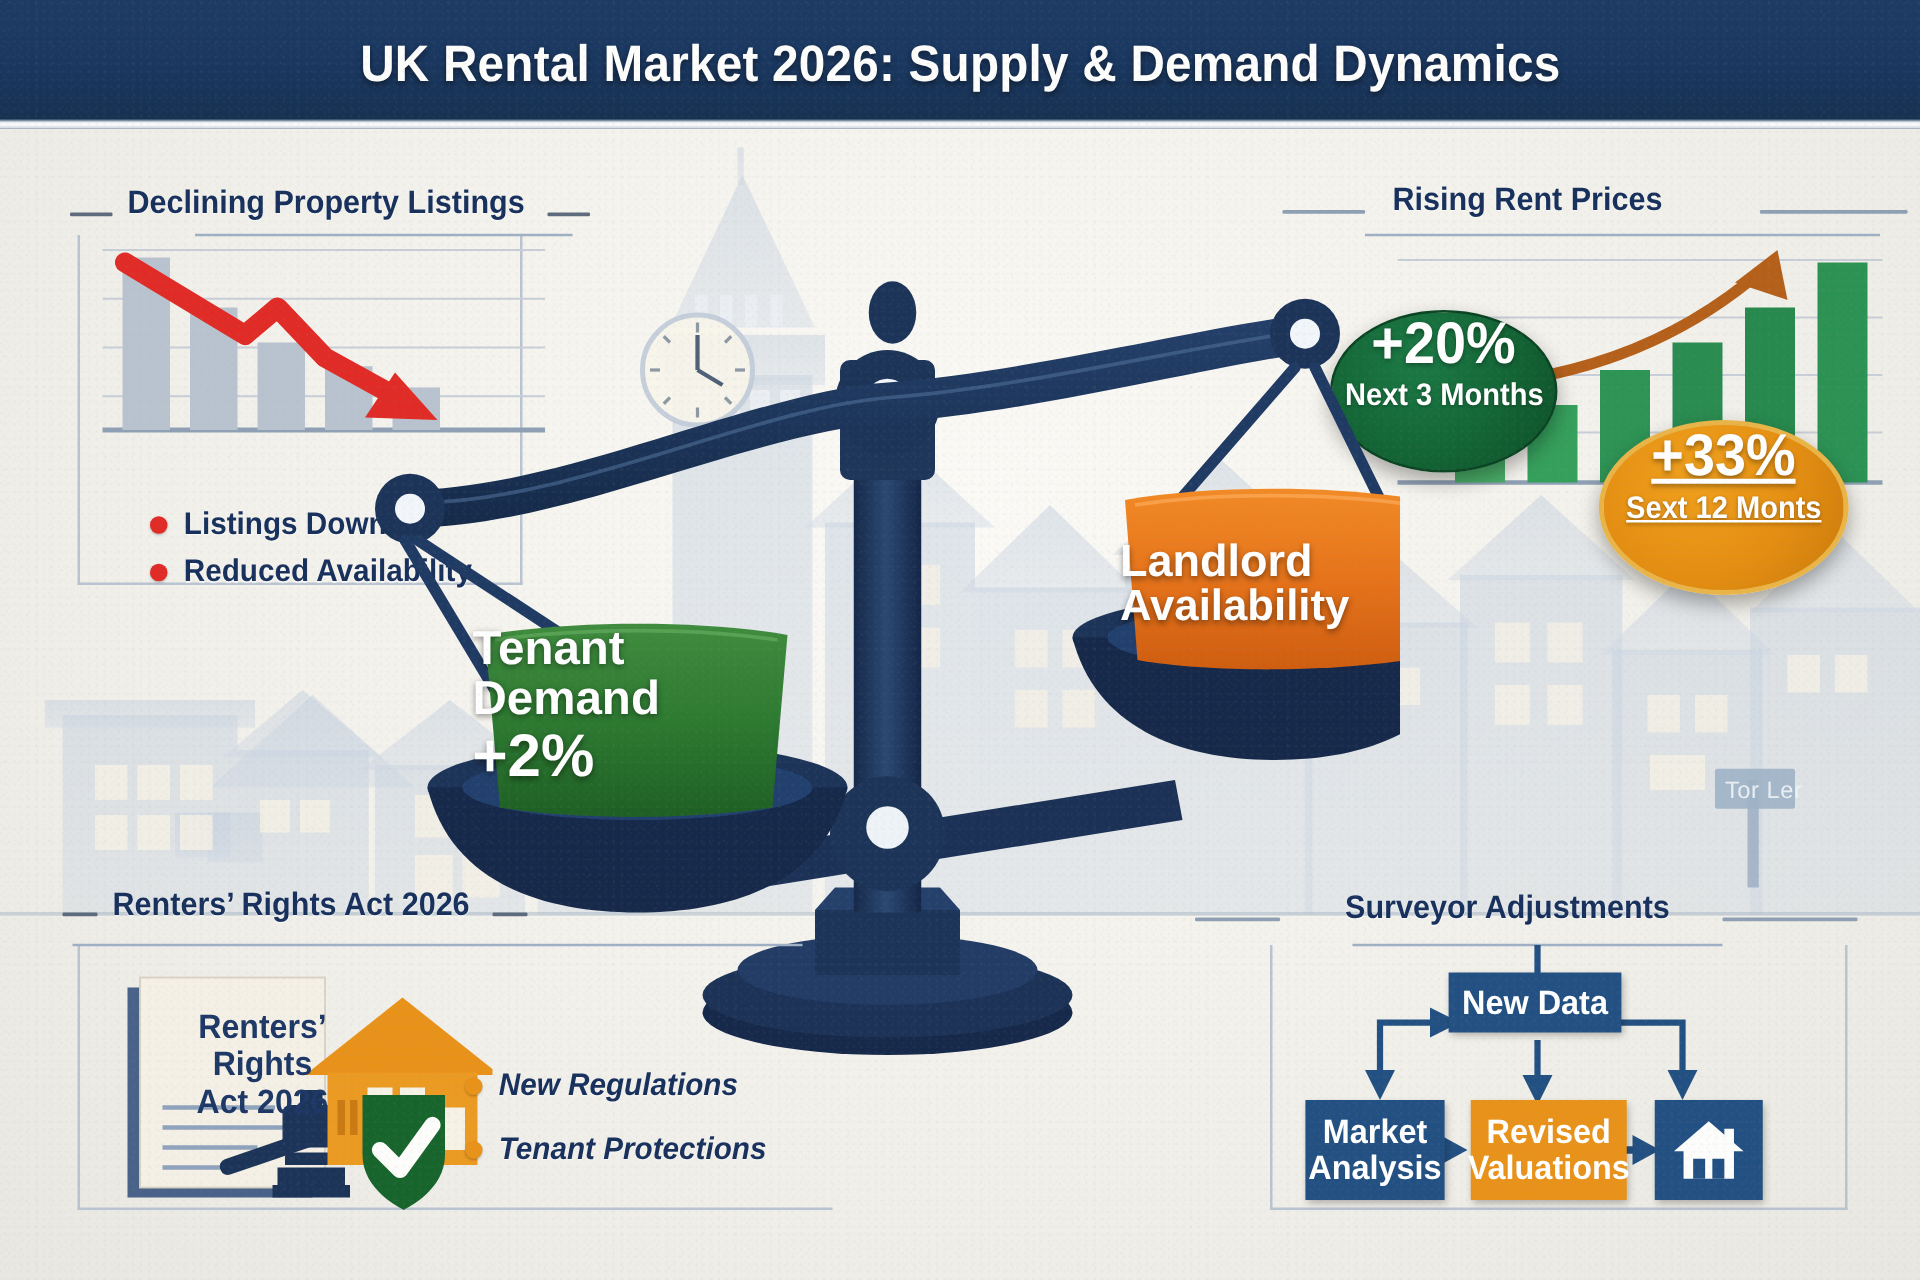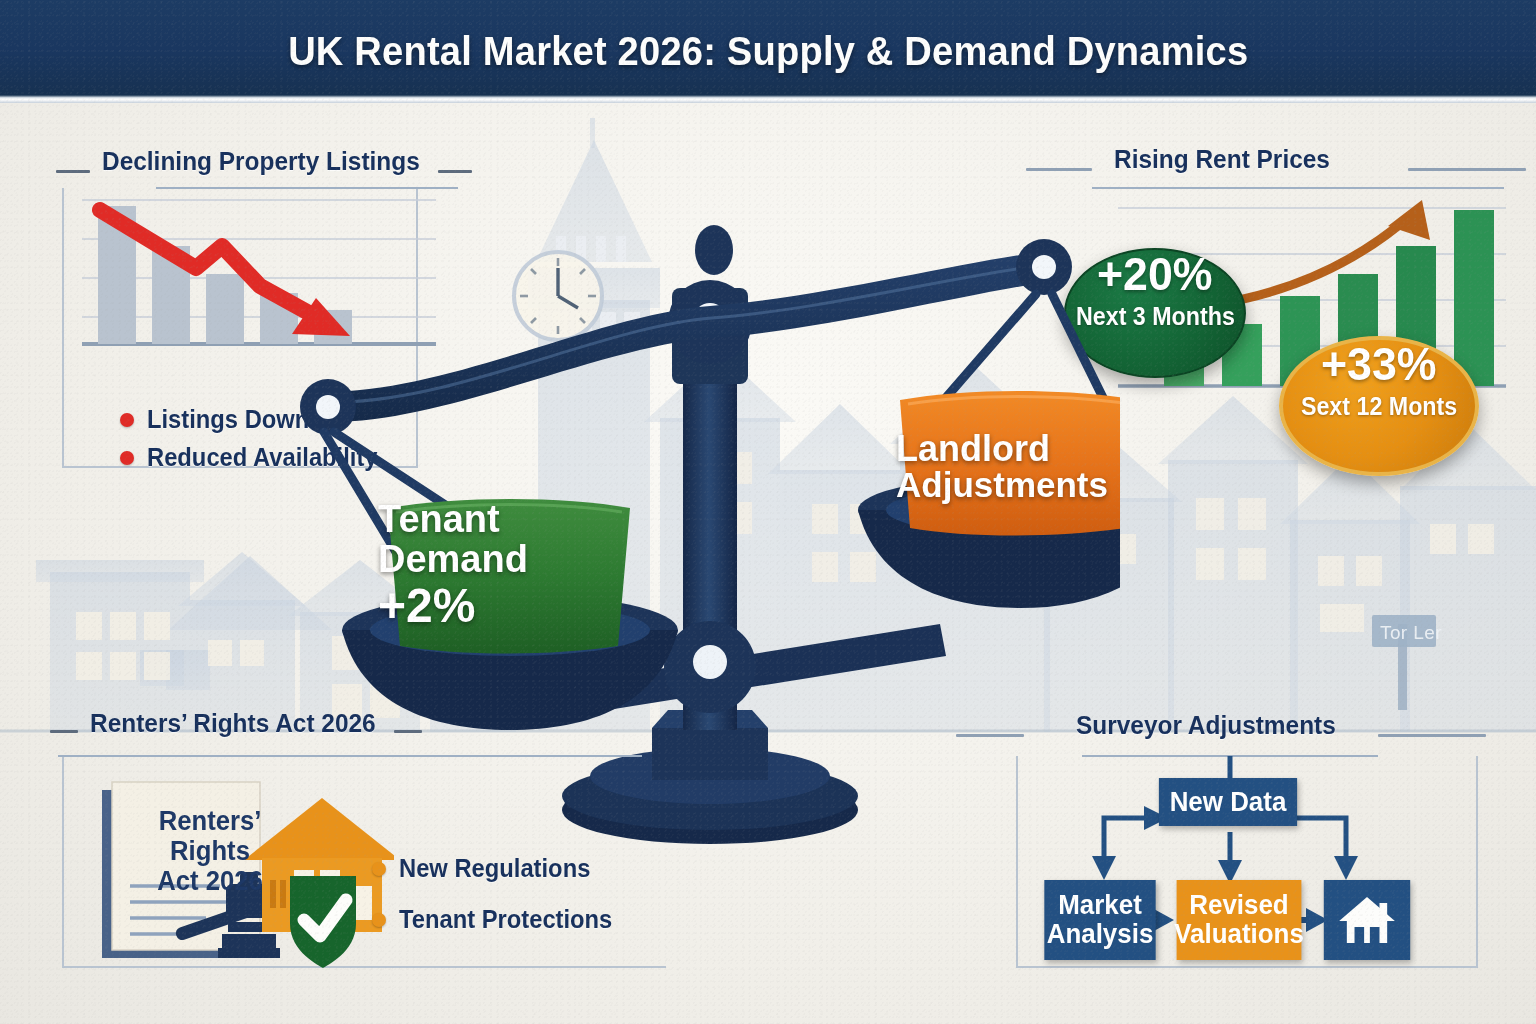--- a/index.html
+++ b/index.html
@@ -81,21 +81,21 @@
   
   .badge{
     position:absolute;border-radius:50%;
     display:flex;flex-direction:column;align-items:center;justify-content:flex-start;
     color:#fff;text-align:center;line-height:1;
     box-shadow:0 7px 16px rgba(0,0,0,.33);
   }
   .badge .big{font-size:47px;font-weight:bold;text-shadow:0 2px 4px rgba(0,0,0,.35);transform:scaleX(.95);}
   .badge .small{font-size:25px;font-weight:bold;margin-top:7px;text-shadow:0 1px 3px rgba(0,0,0,.35);transform:scaleX(.93);white-space:nowrap;}
   #badge-3m{background:radial-gradient(circle at 38% 30%, #1b7a45 0%, #136435 55%, #0d4e28 100%);border:2px solid #0b4423;}
-  #badge-12m{background:radial-gradient(circle at 38% 30%, #f0a01c 0%, #e58f12 52%, #c9790a 100%);border:4px solid #e9b448;}
+  #badge-12m{background:radial-gradient(circle at 38% 30%, #f0a01c 0%, #e58f12 52%, #c9790a 100%);border:4px solid #e9b448;text-decoration:underline;}
 
   
   .pan-label{
     position:absolute;color:#fff;font-weight:bold;text-align:left;
     text-shadow:0 2px 5px rgba(0,0,0,.45);line-height:1.04;
   }
 
   
   .fbox{
     position:absolute;display:flex;align-items:center;justify-content:center;
@@ -415,21 +415,21 @@
   </svg>
 
   <div class="pan-label" style="left:378px;top:500px;width:260px;font-size:38px;">
     <div>Tenant</div>
     <div>Demand</div>
     <div style="font-size:48px;margin-top:2px;">+2%</div>
   </div>
 
   <div class="pan-label" style="left:896px;top:430px;width:252px;font-size:36px;">
     <div>Landlord</div>
-    <div style="font-size:35px;">Adjustments</div>
+    <div style="font-size:35px;">Availability</div>
   </div>
 
   <div class="panel" style="left:62px;top:756px;width:580px;height:212px;padding-left:24px;">
     <div class="panel-frame" style="border-right:none;"></div>
     <div class="trule" style="left:-4px;top:-1px;width:584px;"></div>
     <div class="tdash" style="left:-12px;top:-26px;width:28px;"></div>
     <div class="tdash" style="left:332px;top:-26px;width:28px;"></div>
     <div class="panel-title" style="left:28px;top:-48px;">Renters’ Rights Act 2026</div>
 
     <svg style="position:absolute;left:32px;top:20px;" width="300" height="192" viewBox="0 0 300 192">
@@ -467,21 +467,21 @@
         <path d="M210 144 L226 160 L252 124" fill="none" stroke="#fdfdfb" stroke-width="13" stroke-linecap="round" stroke-linejoin="round"></path>
       </g>
     </svg>
 
     <div style="position:absolute;left:48px;top:50px;width:200px;text-align:center;color:#1d3866;font-size:27px;font-weight:bold;line-height:1.12;transform:scaleX(.95);">
       <div>Renters’</div>
       <div>Rights</div>
       <div>Act 2026</div>
     </div>
 
-    <div style="position:absolute;left:310px;top:98px;">
+    <div style="position:absolute;left:310px;top:98px;font-style:italic;">
       <div class="bullet-row" style="margin-bottom:22px;">
         <span class="dot orange"></span>
         <span class="bullet-txt">New Regulations</span>
       </div>
       <div class="bullet-row">
         <span class="dot orange"></span>
         <span class="bullet-txt">Tenant Protections</span>
       </div>
     </div>
   </div>

